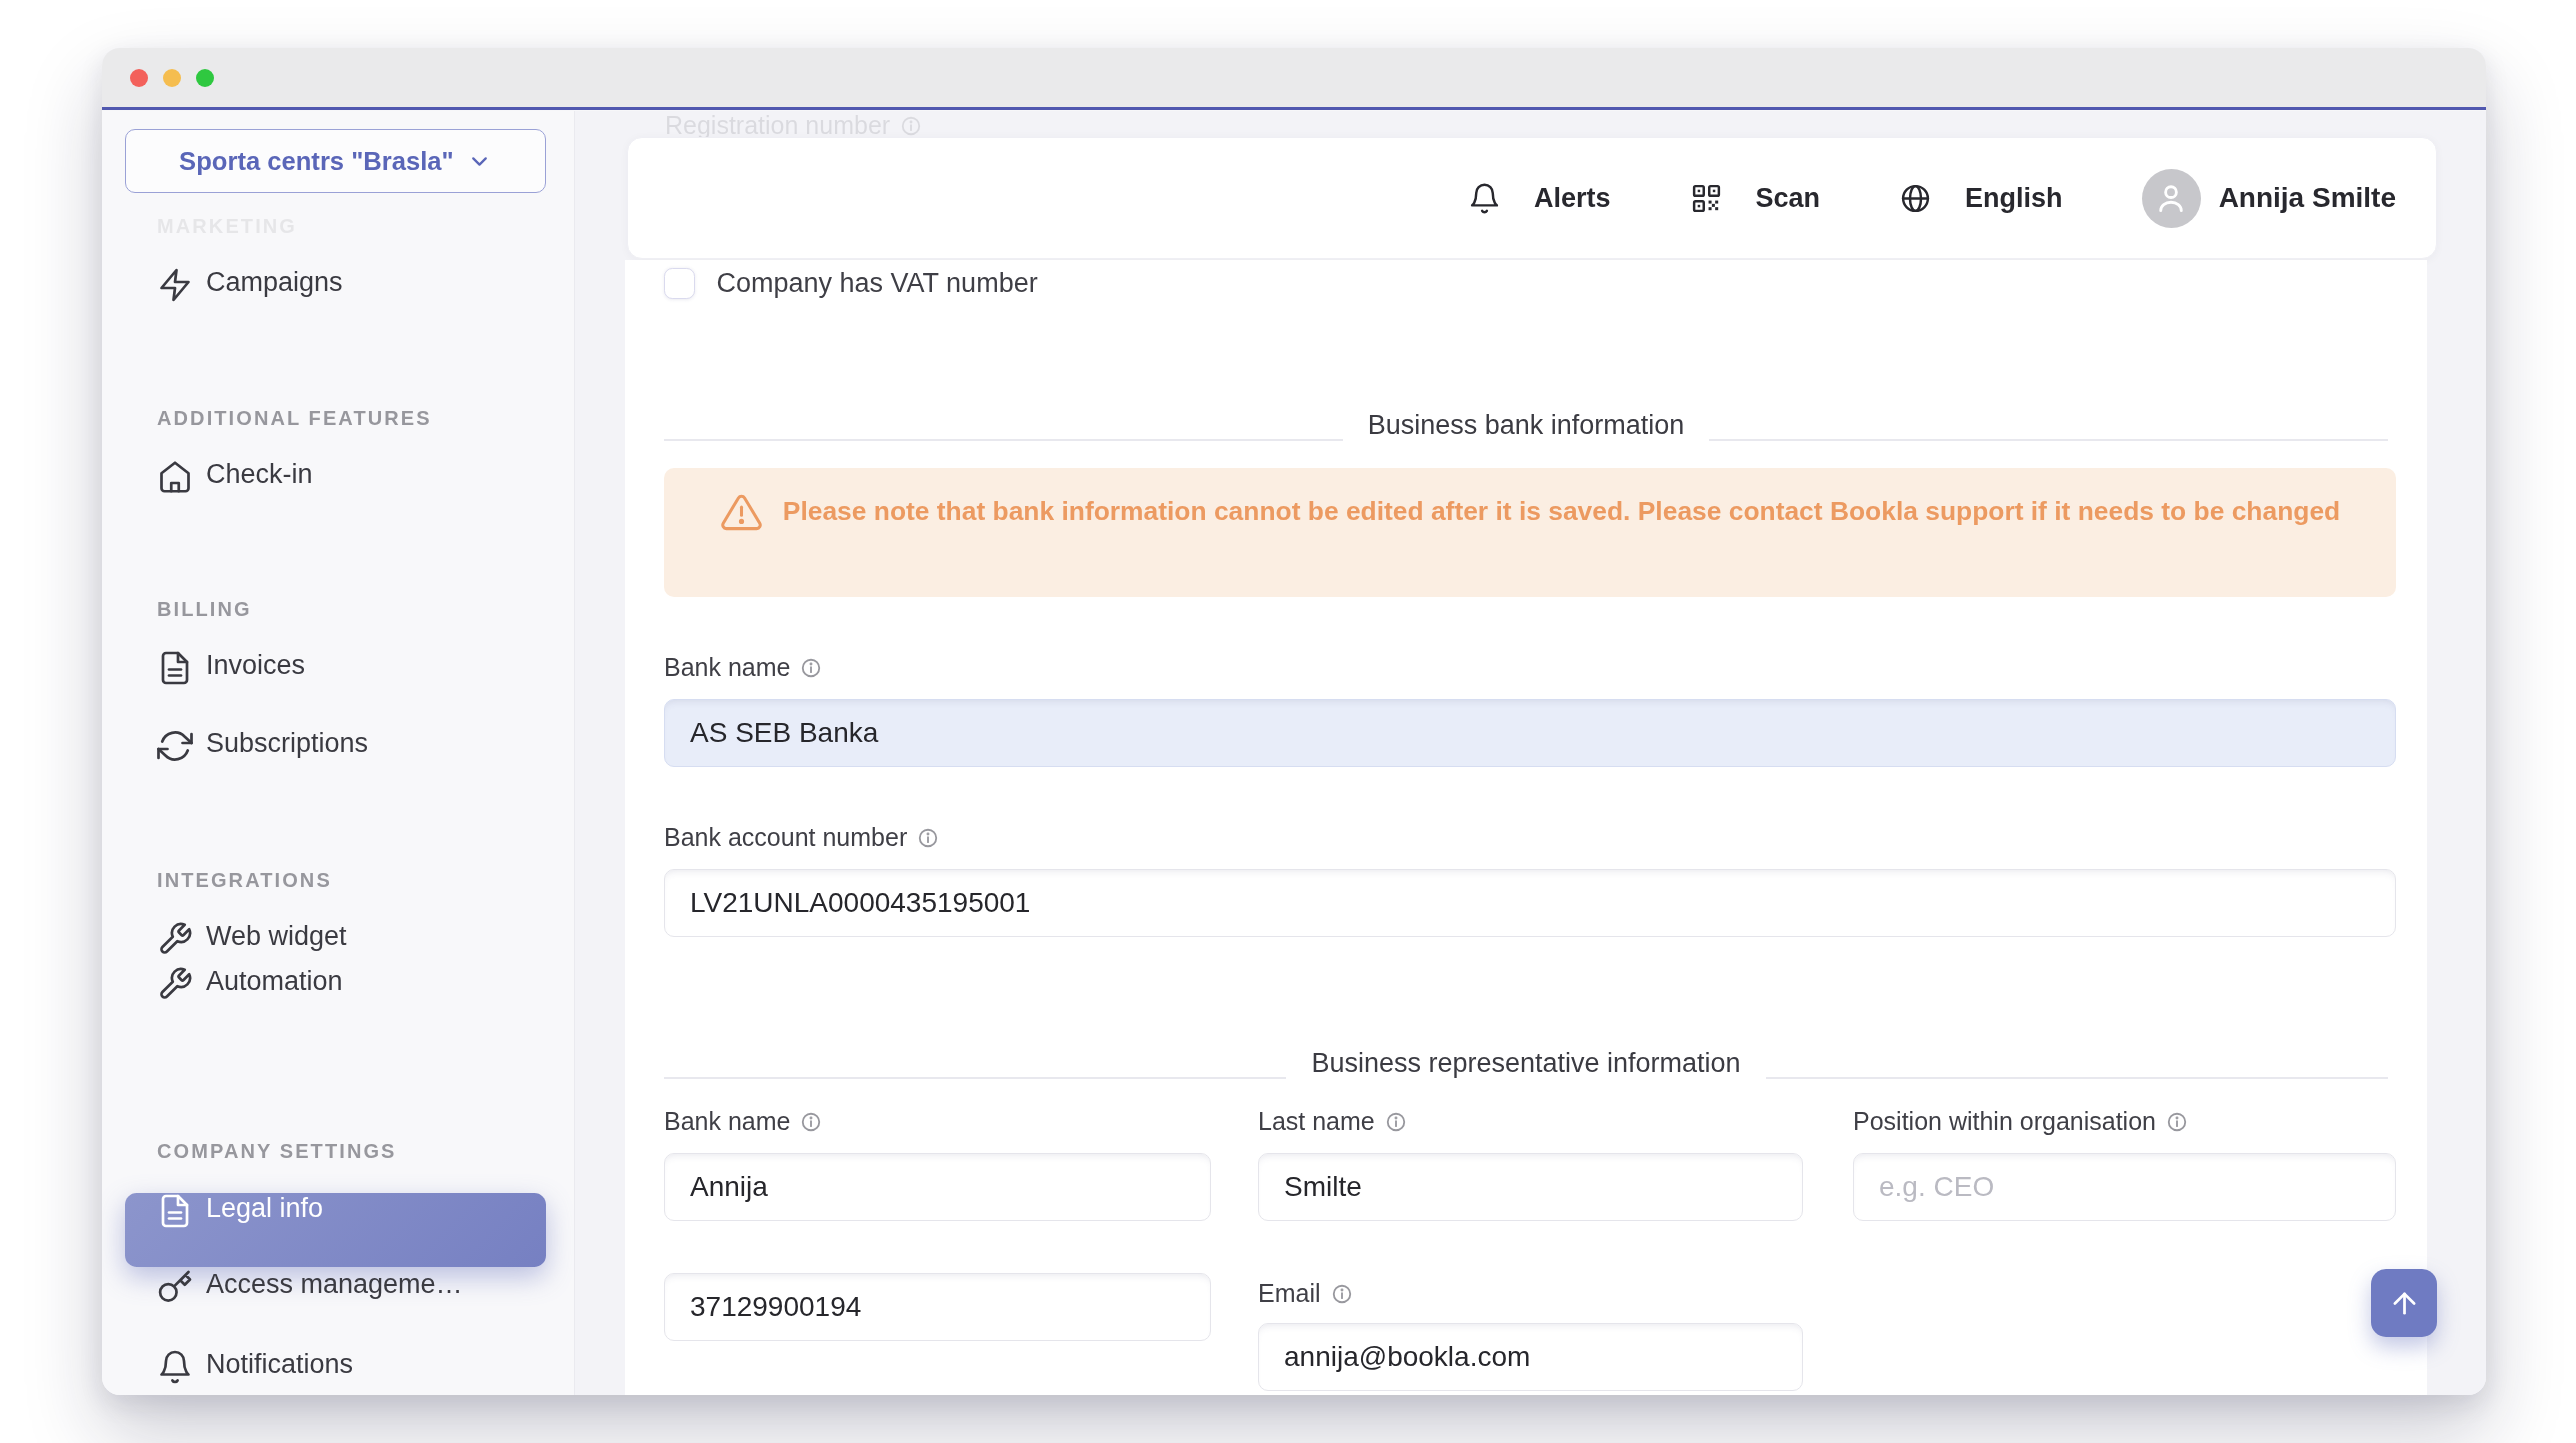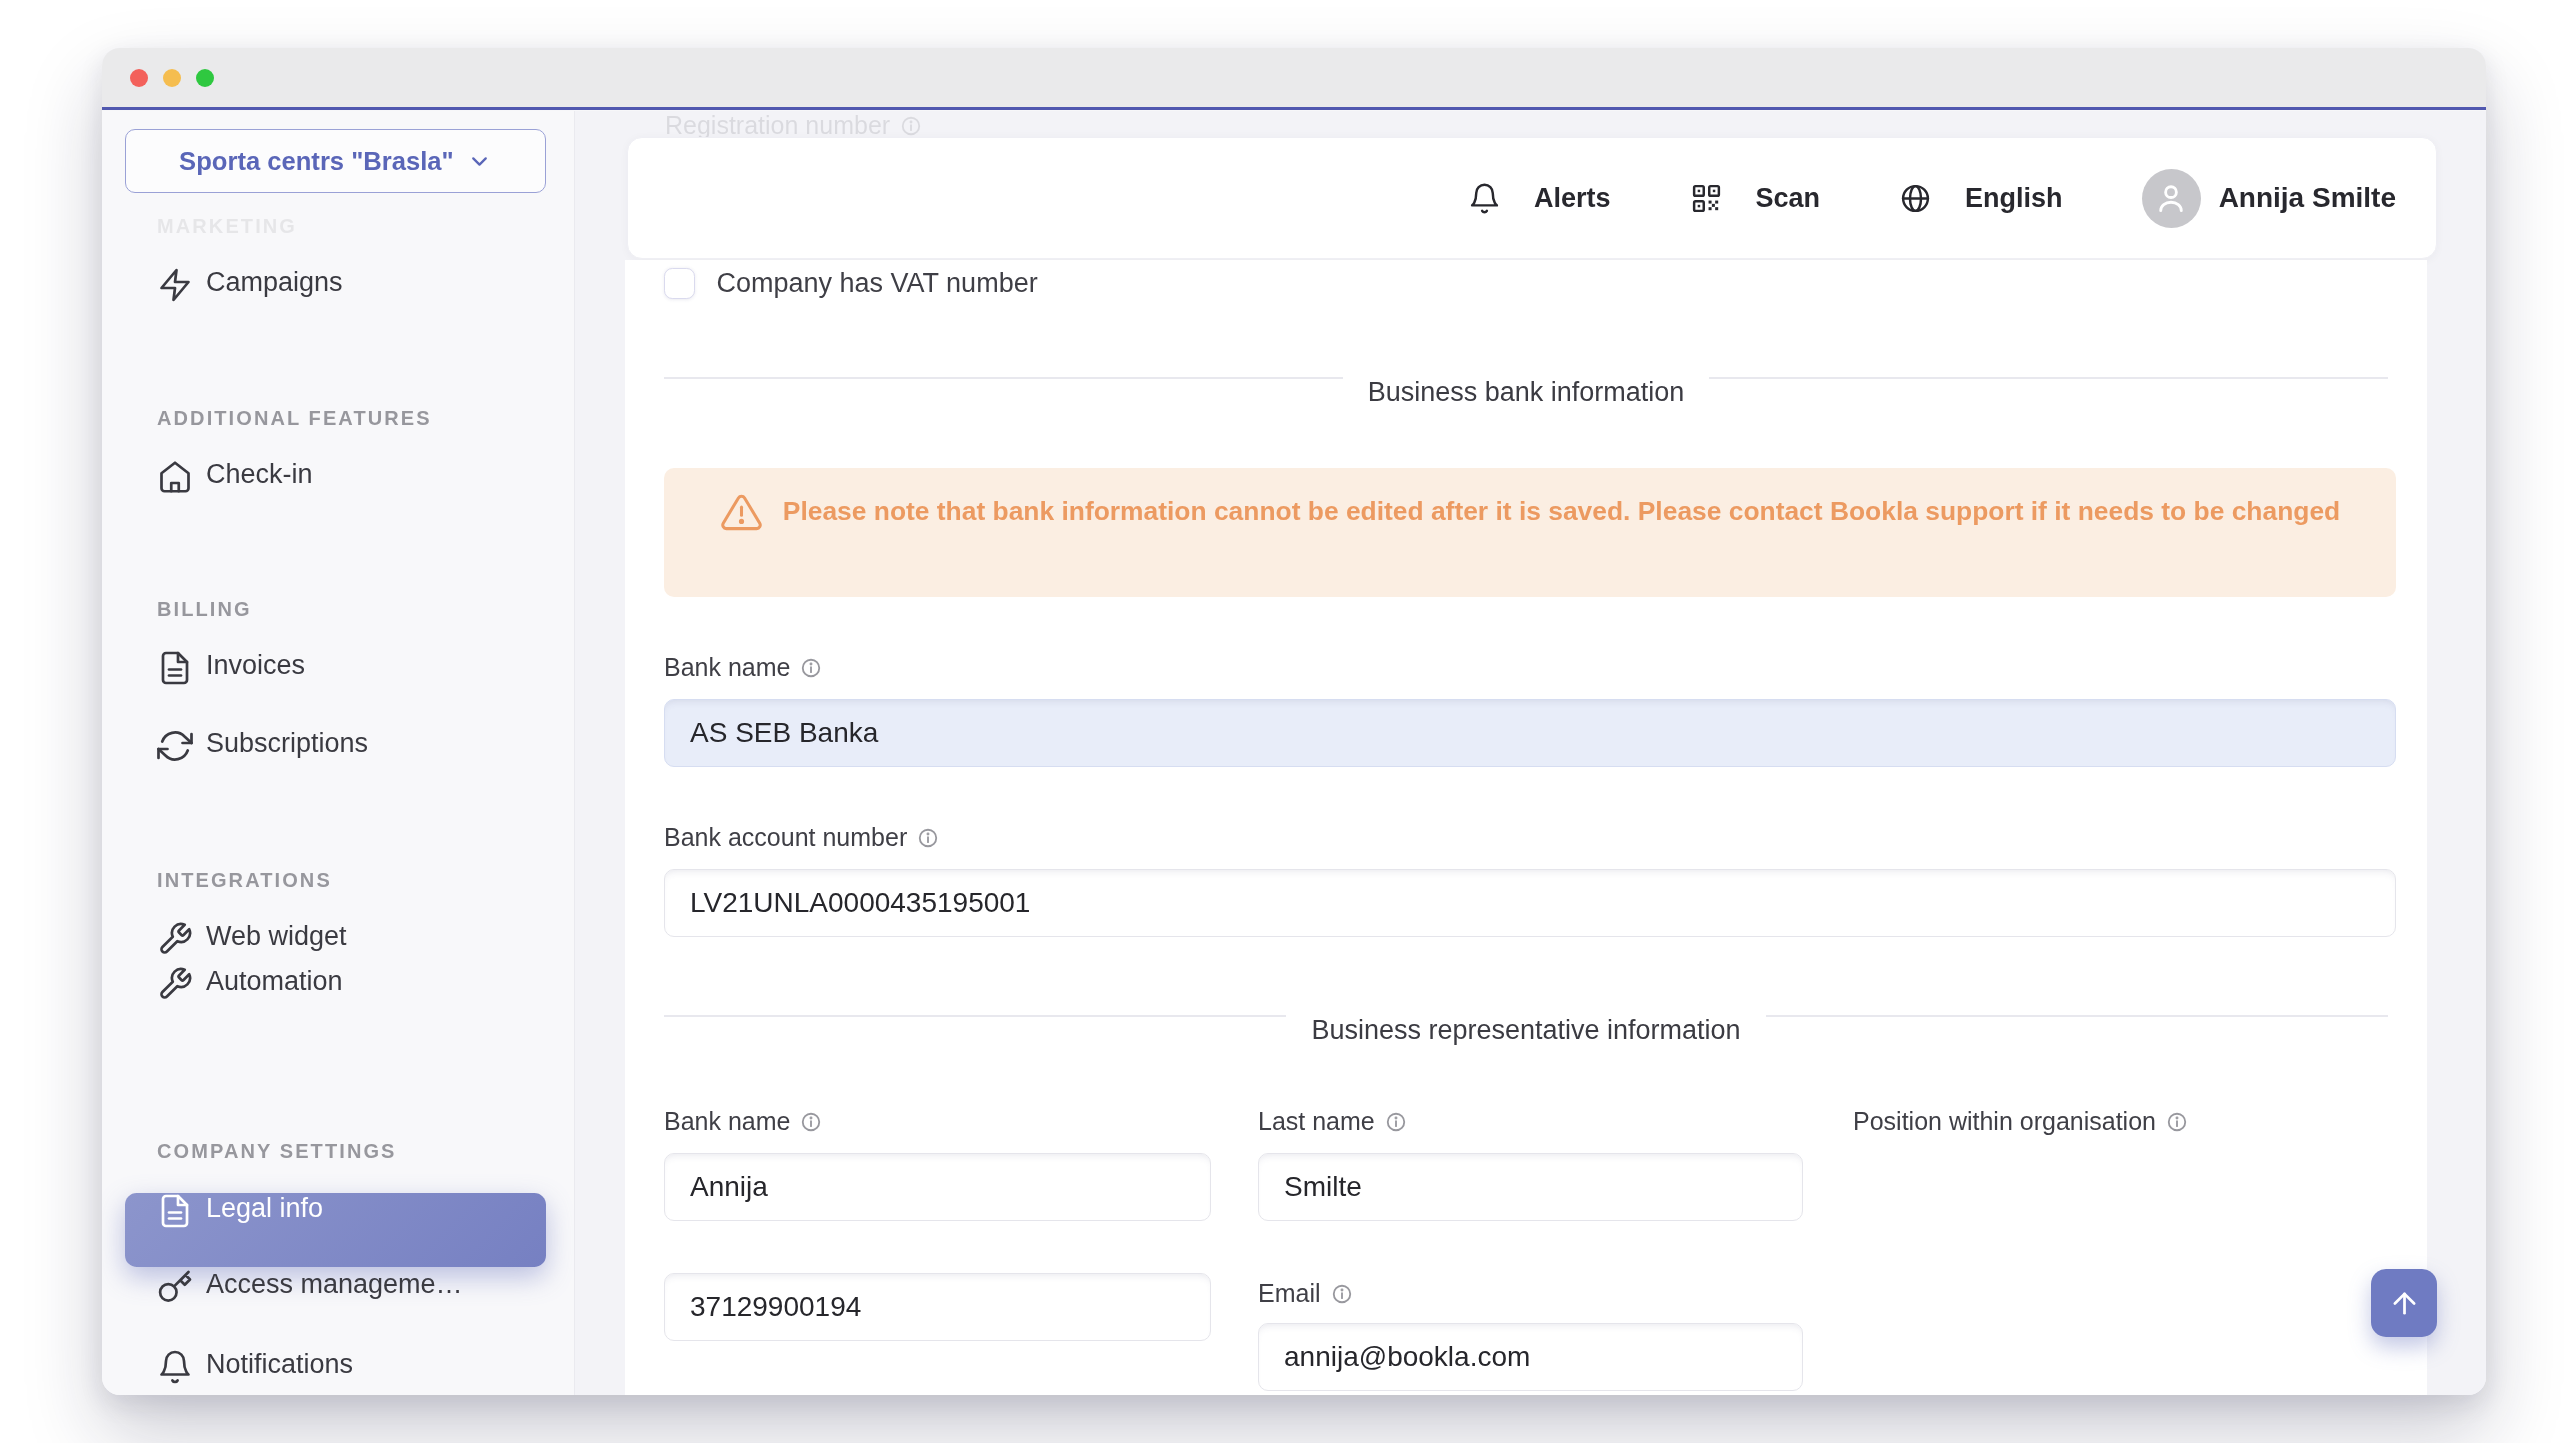--- a/index.html
+++ b/index.html
@@ -50,21 +50,21 @@
           display:flex;align-items:center;justify-content:center;flex:none;}
   .avatar .ic{width:38px;height:38px;}
 
   .panel{position:absolute;left:50px;top:149px;width:1802px;bottom:0;background:#ffffff;}
 
   .vat-row{position:absolute;left:39px;top:5px;height:36px;display:flex;align-items:center;gap:21.5px;}
   .checkbox{width:31px;height:31px;border:1.7px solid #DADAEE;border-radius:8.3px;background:#fff;
             box-shadow:0 0.8px 3.3px rgba(60,60,120,.10);cursor:pointer;flex:none;}
   .vat-label{font-size:27px;color:#3F3F46;font-weight:500;}
 
-  .divider{position:absolute;left:39px;right:39px;height:36px;display:flex;align-items:flex-start;gap:25px;}
+  .divider{position:absolute;left:39px;right:39px;height:36px;display:flex;align-items:flex-end;gap:25px;margin-top:28px;}
   .divider .line{flex:1;height:1.7px;background:#E8E8EE;}
   .divider .dtext{font-size:27px;color:#3B3B42;font-weight:500;white-space:nowrap;}
   .d1{top:117px;} .d2{top:755px;}
 
   .banner{position:absolute;left:39px;right:31px;top:208px;height:129px;background:#FBEEE2;border-radius:10px;
           display:flex;align-items:flex-start;justify-content:center;gap:20px;padding-top:21.5px;}
   .banner .ic{width:43px;height:43px;color:#EC9A61;flex:none;margin-top:1.7px;}
   .banner-text{max-width:1610px;text-align:center;font-size:26.4px;line-height:43px;font-weight:600;color:#EC9A61;}
 
   .flabel{position:absolute;height:33px;display:flex;align-items:center;gap:10px;
@@ -352,20 +352,21 @@
               </svg>
           </div>
           <input class="field f-last" type="text" value="Smilte" style="">
 
           <div class="flabel l-pos">
             <span>Position within organisation</span>
             <svg class="ic" viewBox="0 0 27 27" width="22" height="22">
                 <use href="#i-info"></use>
               </svg>
           </div>
+          <input class="field f-pos" type="text" placeholder="e.g. CEO" style="">
 
           <div class="flabel l-phone">
             <span>Phone number</span>
             <svg class="ic" viewBox="0 0 27 27" width="22" height="22">
                 <use href="#i-info"></use>
               </svg>
           </div>
           <input class="field f-phone" type="text" value="37129900194" style="">
 
           <div class="flabel l-email">

